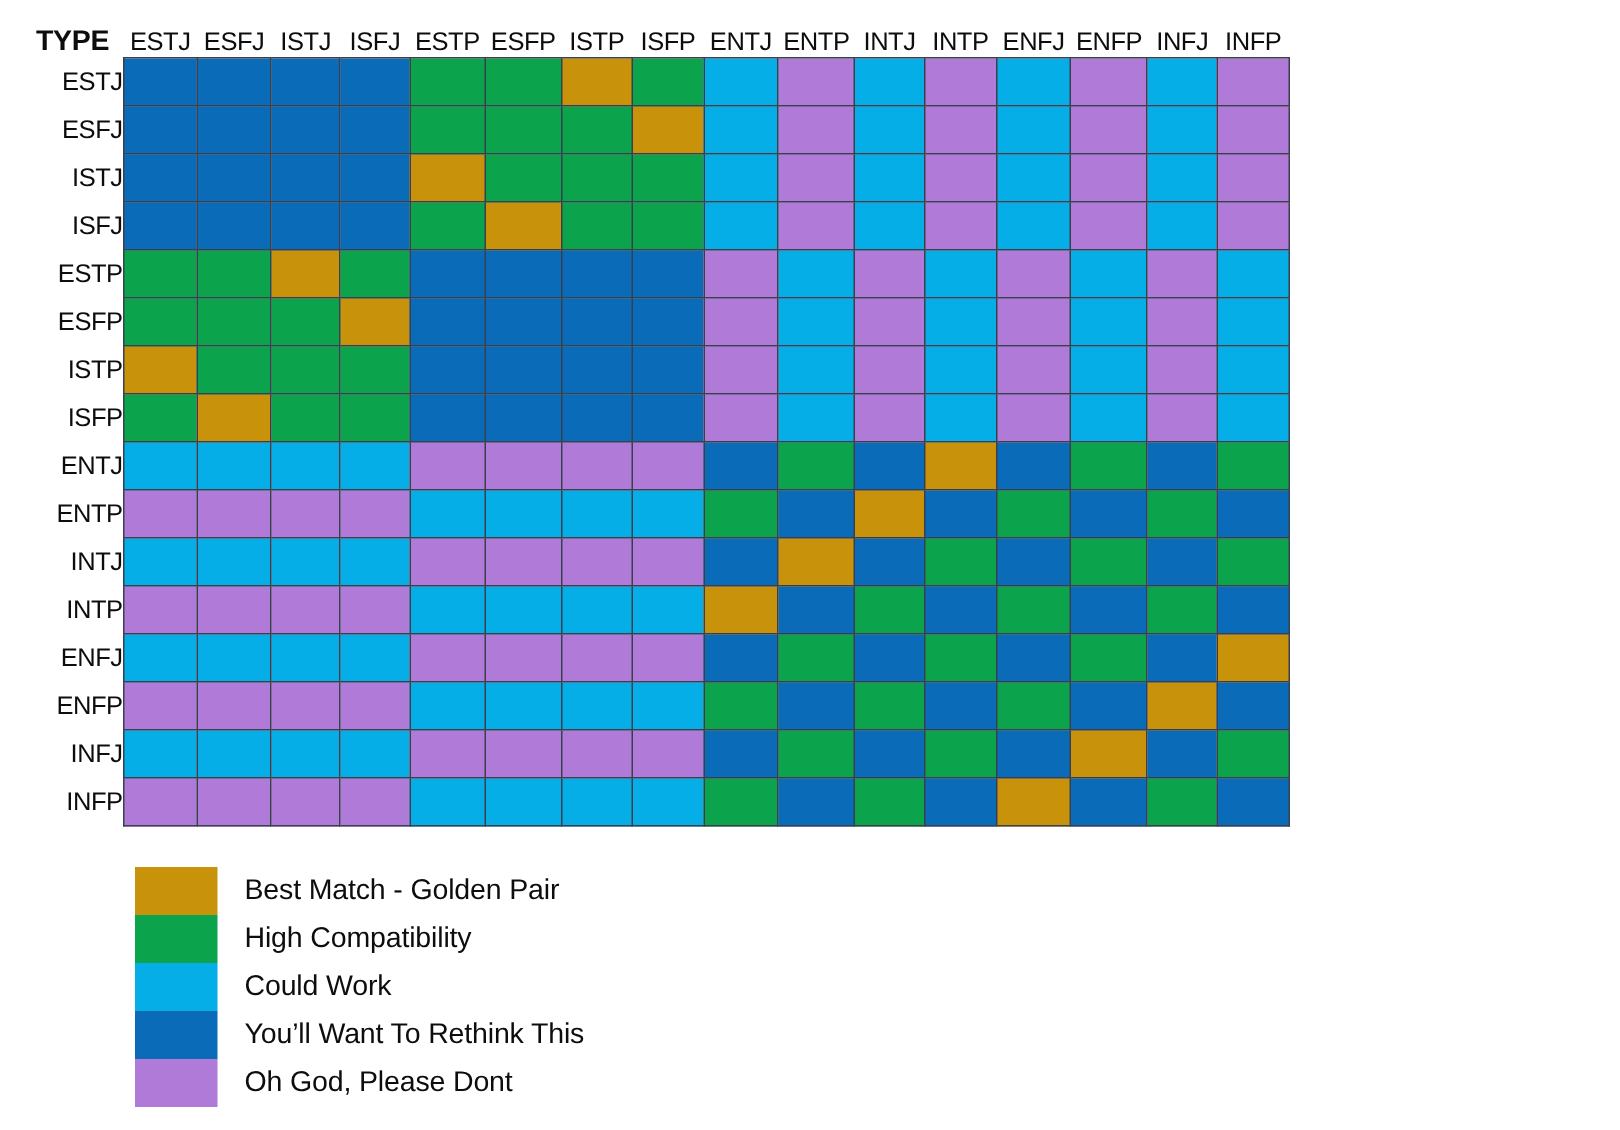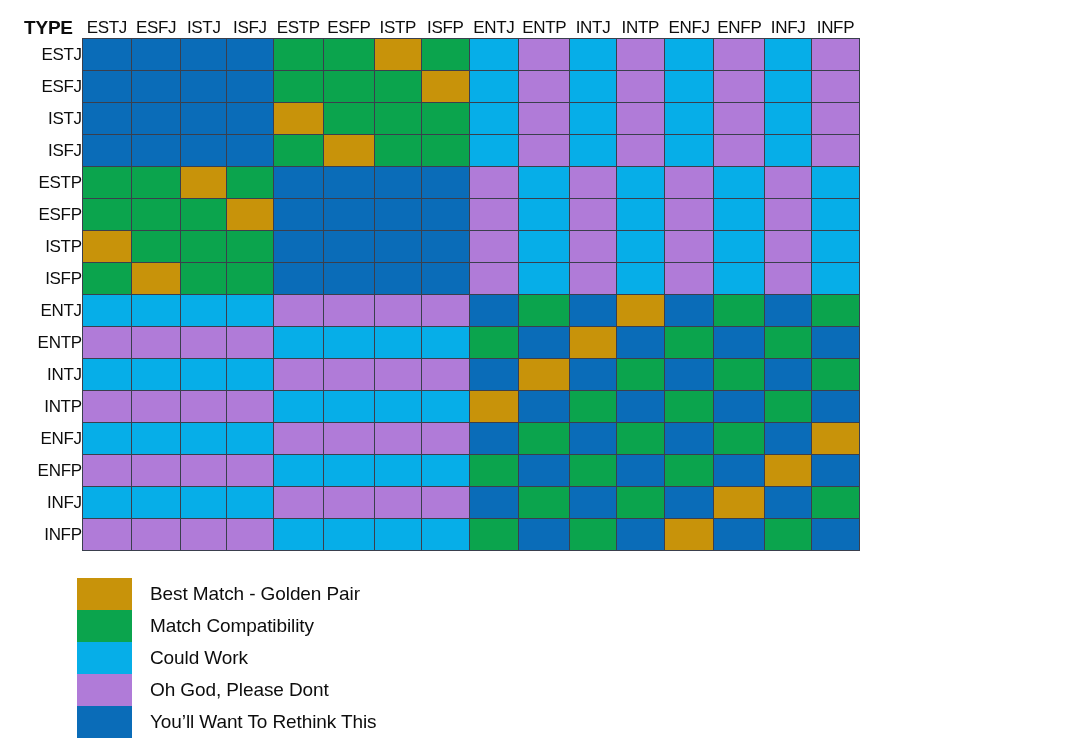--- a/index.html
+++ b/index.html
@@ -82,21 +82,21 @@
   
   .c-gold   { background: #c8930a; }
   .c-green  { background: #0ba44d; }
   .c-cyan   { background: #06aee8; }
   .c-blue   { background: #0a6cb8; }
   .c-purple { background: #b07bd8; }
 
   
   #legend {
     position: absolute;
-    left: 77px;
+    left: 90px;
     top: 578px;
   }
   .legend-row {
     display: flex;
     align-items: center;
     height: 32px;
   }
   .legend-swatch {
     width: 55px;
     height: 32px;
@@ -447,27 +447,27 @@
 </div>
 
 <div id="legend">
 
 <div class="legend-row">
       <div class="legend-swatch" style="background: rgb(200, 147, 10);"></div>
       <div class="legend-label">Best Match - Golden Pair</div>
     </div>
     <div class="legend-row">
       <div class="legend-swatch" style="background: rgb(11, 164, 77);"></div>
-      <div class="legend-label">Match Compatibility</div>
+      <div class="legend-label">High Compatibility</div>
     </div>
     <div class="legend-row">
       <div class="legend-swatch" style="background: rgb(6, 174, 232);"></div>
       <div class="legend-label">Could Work</div>
     </div>
     <div class="legend-row">
+      <div class="legend-swatch" style="background: rgb(10, 108, 184);"></div>
+      <div class="legend-label">You’ll Want To Rethink This</div>
+    </div>
+    <div class="legend-row">
       <div class="legend-swatch" style="background: rgb(176, 123, 216);"></div>
       <div class="legend-label">Oh God, Please Dont</div>
     </div>
-    <div class="legend-row">
-      <div class="legend-swatch" style="background: rgb(10, 108, 184);"></div>
-      <div class="legend-label">You’ll Want To Rethink This</div>
-    </div>
   </div>
 
 </body></html>

